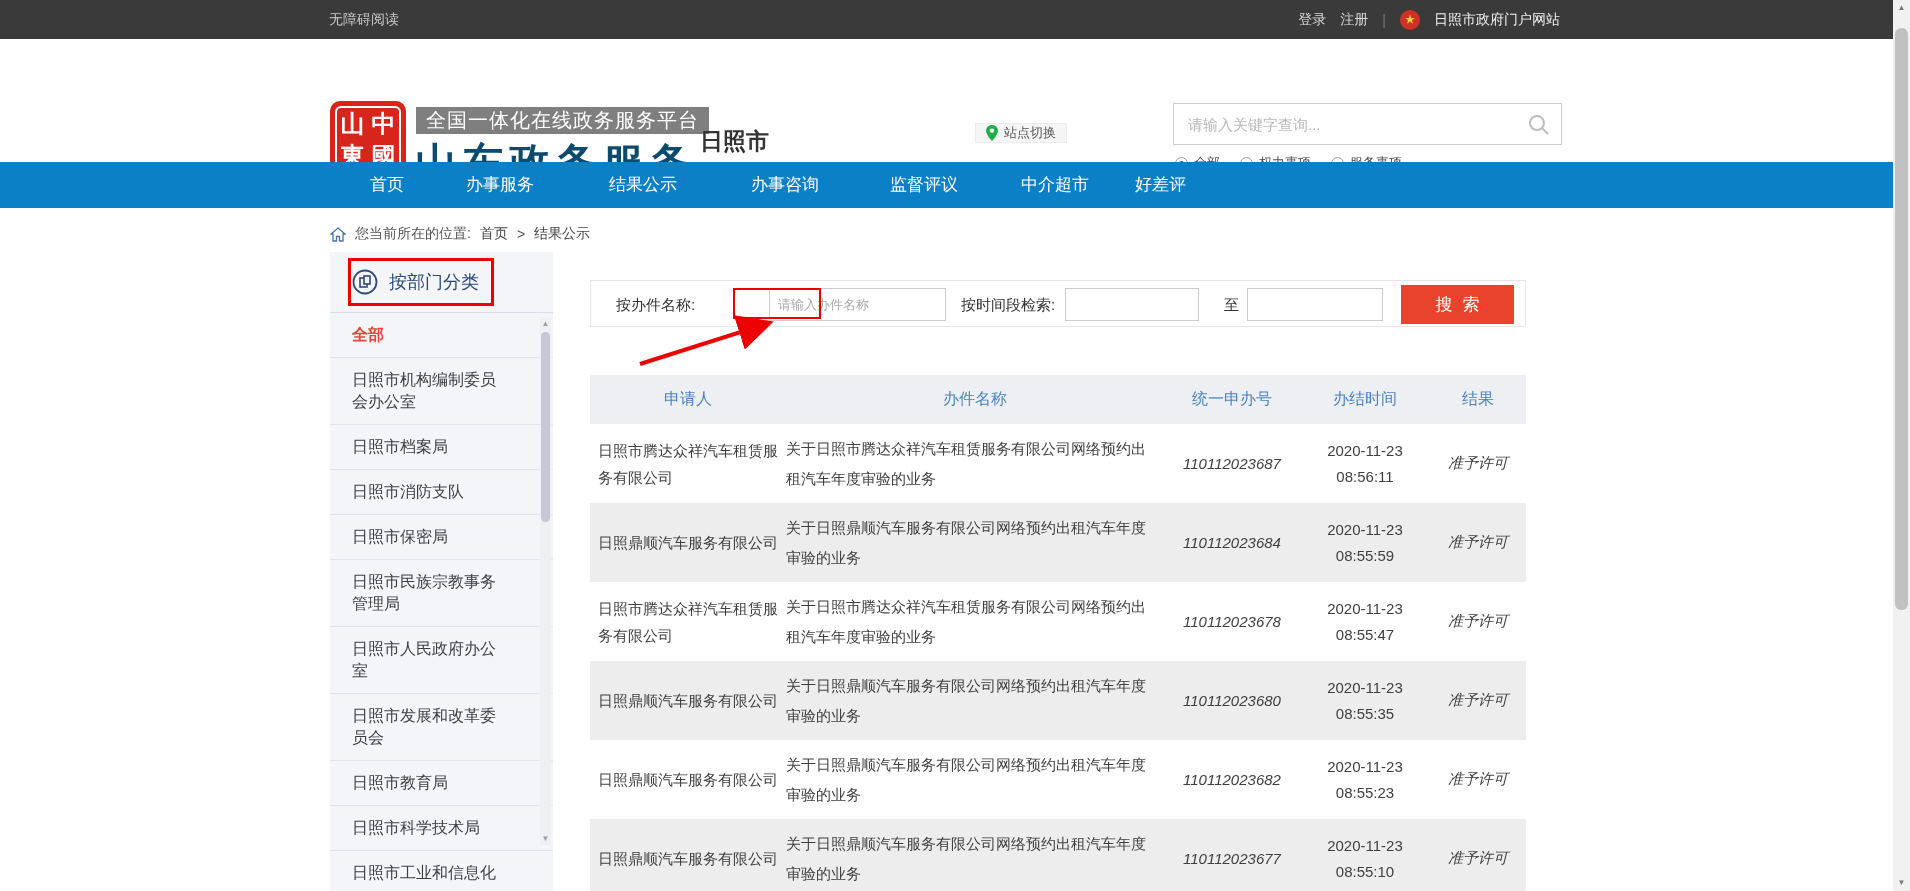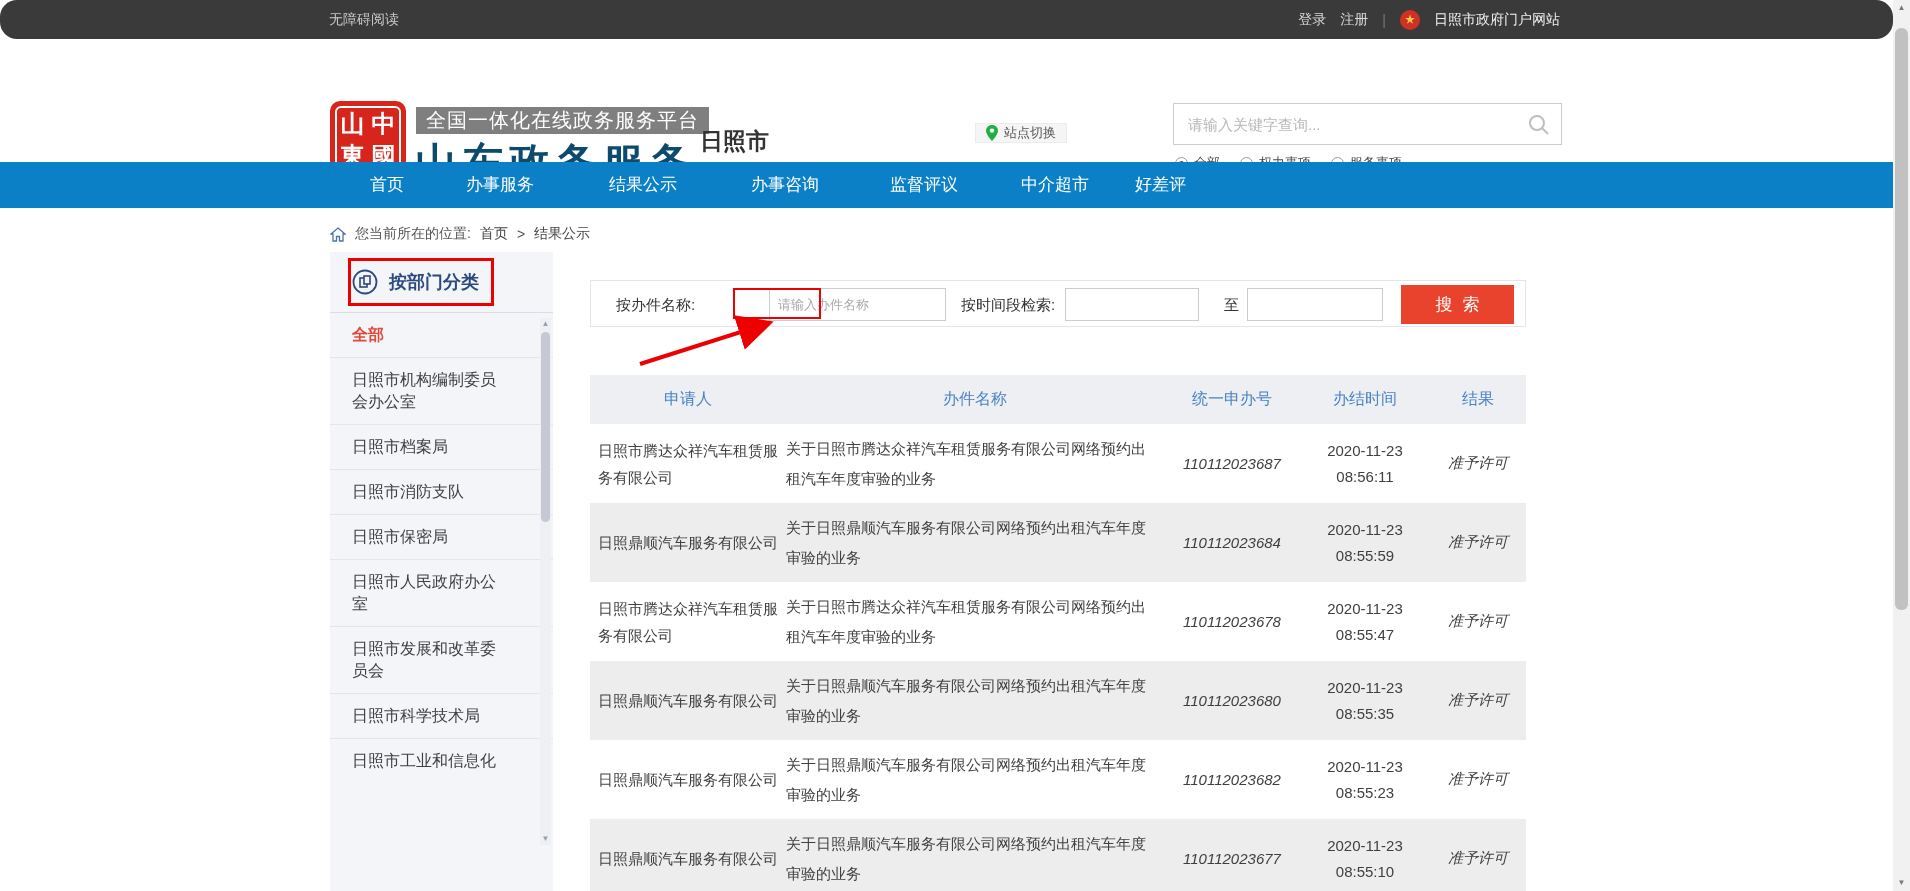--- a/index.html
+++ b/index.html
@@ -1,20 +1,20 @@
 <!DOCTYPE html>
 <html lang="zh"><head>
 <meta charset="utf-8">
 <style>
   * { margin:0; padding:0; box-sizing:border-box; }
   body { font-family: "Liberation Sans", sans-serif; background:#fff; }
   .page { position:relative; width:1910px; height:891px; overflow:hidden; background:#fff; }
 
   
-  .topbar { position:absolute; left:0; top:0; width:1893px; height:39px; background:#3a3a3a;border-radius:17px; }
+  .topbar { position:absolute; left:0; top:0; width:1893px; height:39px; background:#3a3a3a; }
   .topbar .access { position:absolute; left:329px; top:0; line-height:39px; font-size:14px; color:#c9c9c9; cursor:pointer; }
   .topbar-right { position:absolute; right:333px; top:0; height:39px; display:flex; align-items:center; gap:14px; font-size:14px; color:#d8d8d8; }
   .topbar-right .tlink { cursor:pointer; }
   .topbar-right .tdivider { color:#777; }
   .emblem { width:20px; height:20px; border-radius:50%; background:#cf3224; display:flex; align-items:center; justify-content:center; color:#f7c948; font-size:11px; line-height:1; }
   .portal { color:#efefef; }
 
   
   .header { position:absolute; left:0; top:39px; width:1893px; height:123px; background:#fff; }
   .seal { position:absolute; left:330px; top:62px; width:76px; height:76px; background:#d8251b; border-radius:10px; padding:5px; }
@@ -38,21 +38,21 @@
   .nav-item { position:absolute; top:0; height:46px; line-height:46px; color:#fff; font-size:17px; cursor:pointer; }
   .help-btn { position:absolute; left:1685px; top:169px; width:126px; height:32px; line-height:30px; text-align:center; border:1px solid rgba(255,255,255,0.8); border-radius:4px; color:#fff; font-size:16px; cursor:pointer; }
 
   
   .breadcrumb { position:absolute; left:330px; top:223px; height:22px; display:flex; align-items:center; gap:9px; font-size:14px; color:#555; }
   .breadcrumb .blink { cursor:pointer; color:#444; }
 
   
   .sidebar { position:absolute; left:330px; top:252px; width:223px; height:639px; background:#f3f5f9; }
   .sidebar-head { height:61px; border-bottom:1px solid #d9dde7; display:flex; align-items:center; padding-left:22px; gap:11px; }
-  .sidebar-head .stitle { font-size:18px; font-weight:bold; color:#2c4a7c; }
+  .sidebar-head .stitle { font-size:18px; font-weight:normal; color:#2c4a7c; }
   .side-list { position:relative; }
   .side-item { padding:11px 46px 11px 22px; font-size:16px; color:#3f3f3f; line-height:22px; border-bottom:1px solid #e3e5ed; cursor:pointer; }
   .side-item.active { color:#e4483b; font-weight:bold; }
   .side-scroll { position:absolute; left:540px; top:318px; width:11px; height:527px; background:#eef0f4; display:flex; flex-direction:column; align-items:center; }
   .side-scroll .sarrow { font-size:8px; color:#9aa0ad; height:12px; line-height:12px; cursor:pointer; }
   .side-scroll .sthumb { width:9px; height:190px; margin-top:2px; background:#c6c9d4; border-radius:5px; cursor:pointer; }
   .side-scroll .sarrow.down { position:absolute; bottom:0; }
 
   
   .anno-box-dept { position:absolute; left:348px; top:258px; width:146px; height:48px; border:3px solid #ec0000; z-index:20; pointer-events:none; }
@@ -180,22 +180,24 @@
           <rect x="12" y="7" width="6" height="8" fill="#f3f5f9" stroke="#2c4a7c" stroke-width="1.6"></rect>
         </svg>
       <span class="stitle">按部门分类</span>
     </div>
     <div class="side-list">
       <div class="side-item active">全部</div>
       <div class="side-item">日照市机构编制委员会办公室</div>
       <div class="side-item">日照市档案局</div>
       <div class="side-item">日照市消防支队</div>
       <div class="side-item">日照市保密局</div>
+      <div class="side-item">日照市民族宗教事务管理局</div>
       <div class="side-item">日照市人民政府办公室</div>
       <div class="side-item">日照市发展和改革委员会</div>
+      <div class="side-item">日照市教育局</div>
       <div class="side-item">日照市科学技术局</div>
       <div class="side-item" style="border-bottom:none">日照市工业和信息化</div>
     </div>
   </div>
   <div class="side-scroll">
     <span class="sarrow">▲</span>
     <span class="sthumb"></span>
     <span class="sarrow down">▼</span>
   </div>
 

